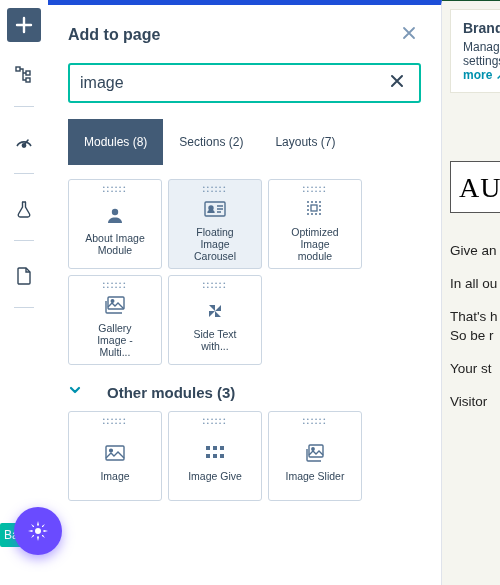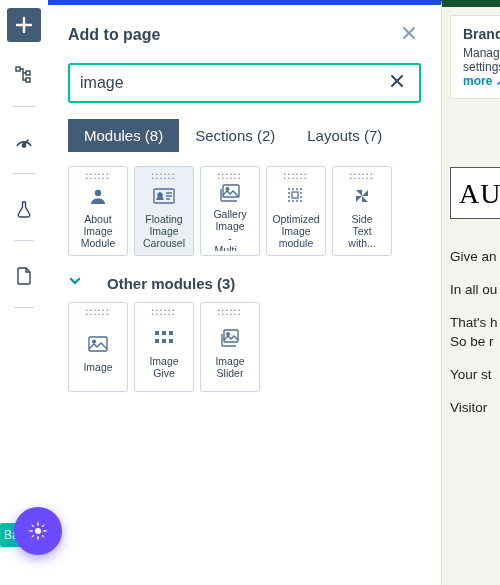--- a/index.html
+++ b/index.html
@@ -17,40 +17,40 @@
   .panel { flex: 1; border-top: 5px solid #1d4ed8; border-right: 1px solid #dfe3eb; padding: 16px 20px 0 20px; position: relative; min-width: 0; }
   .panel-header { display: flex; align-items: center; justify-content: space-between; margin-bottom: 14px; }
   .panel-title { font-size: 16px; font-weight: 600; color: #33475b; }
   .close-icon { color: #7c98b6; cursor: pointer; padding: 4px; }
 
   .search-wrap { border: 2px solid #00bda5; border-radius: 3px; display: flex; align-items: center; padding: 8px 10px; margin-bottom: 16px; }
   .search-input { border: none; outline: none; flex: 1; font-size: 16px; color: #33475b; background: transparent; }
   .search-clear { color: #33475b; cursor: pointer; padding: 0 4px; }
 
   .tabs { display: flex; gap: 0; margin-bottom: 14px; }
-  .tab { padding: 8px 16px; font-size: 15px; color: #33475b; cursor: pointer; white-space: nowrap; }
+  .tab { padding: 16px 16px; font-size: 12px; color: #33475b; cursor: pointer; white-space: nowrap; }
   .tab.active { background: #425b76; color: #fff; }
 
   .grid { display: flex; flex-wrap: wrap; gap: 6px; margin-bottom: 18px; }
   .module-card {
-    width: 60px; height: 90px; border: 1px solid #cbd6e2; border-radius: 3px;
+    width: 94px; height: 90px; border: 1px solid #cbd6e2; border-radius: 3px;
     display: flex; flex-direction: column; align-items: center; justify-content: center;
     padding: 4px 14px; cursor: grab; position: relative; background: #fff;
   }
   .module-card.selected { background: #eaf0f6; }
   .grab-dots { color: #7c98b6; font-size: 6px; letter-spacing: 2px; line-height: 4px; text-align: center; position:absolute; top:5px; }
   .module-icon { color: #516f90; margin: 10px 0 4px; height:26px; display:flex; align-items:center; justify-content:center; }
   .module-label { font-size: 10.5px; color: #33475b; text-align: center; line-height: 1.15; padding: 0 2px; overflow:hidden; }
 
   .section-header { display: flex; align-items: center; gap: 25px; margin-bottom: 10px; cursor:pointer; }
   .section-chevron { color: #0091ae; }
   .section-title { font-size: 15px; font-weight: 600; color: #33475b; }
 
   
-  .right { width: 58px; background: #f5f5ef; border-top: 7px solid #14532d; padding: 14px 0 0 10px; overflow: hidden; position:relative; }
+  .right { width: 58px; background: #f5f5ef; border-top: 1px solid #14532d; padding: 14px 0 0 10px; overflow: hidden; position:relative; }
   .brand-card { background:#fff; position:absolute; left:8px; top:8px; right:-40px; border:1px solid #e5e5d9; padding:10px 12px; font-size:12px; color:#33475b; }
   .brand-title { font-weight:700; font-size:14px; margin-bottom:4px; }
   .brand-link { color:#0091ae; font-weight:600; }
   .right-body { position:absolute; left:8px; right:-60px; top:160px; }
   .au-box { background:#fff; border:1px solid #555; padding:10px 8px 8px; margin-bottom:30px; }
   .au-text { font-family: "Times New Roman", serif; font-size:28px; font-weight:400; letter-spacing:1px; color:#000; }
   .body-line { font-size:13.5px; color:#222; margin-bottom:18px; white-space:nowrap; }
 
   
   .fab { position:absolute; left:14px; bottom:30px; width:48px; height:48px; border-radius:50%; background:#6a4bff; display:flex; align-items:center; justify-content:center; box-shadow:0 4px 12px rgba(106,75,255,.5); cursor:pointer; }
@@ -139,32 +139,20 @@
         <div class="grab-dots">••••••<br>••••••</div>
         <div class="module-icon">
           <svg width="22" height="16" viewBox="0 0 22 16" fill="none" stroke="#516f90" stroke-width="1.4">
               <rect x="1" y="1" width="20" height="14" rx="1"></rect>
               <circle cx="7" cy="7" r="2" fill="#516f90"></circle>
               <path d="M4 12c0-1.5 1.5-2.5 3-2.5s3 1 3 2.5" fill="#516f90"></path>
               <path d="M13 5h6M13 8h6M13 11h4"></path>
             </svg>
         </div>
         <div class="module-label">Floating Image Carousel</div>
-      </div>
-      <div class="module-card">
-        <div class="grab-dots">••••••<br>••••••</div>
-        <div class="module-icon">
-          <svg width="22" height="18" viewBox="0 0 22 18" fill="none" stroke="#516f90" stroke-width="1.4">
-              <rect x="4" y="1" width="16" height="12" rx="1"></rect>
-              <circle cx="8.5" cy="5" r="1.3" fill="#516f90"></circle>
-              <path d="M4 11l4-4 3 3 3-3 6 6"></path>
-              <path d="M2 5v11a1 1 0 0 0 1 1h15"></path>
-            </svg>
-        </div>
-        <div class="module-label">Gallery Image - Multi...</div>
       </div>
       <div class="module-card">
         <div class="grab-dots">••••••<br>••••••</div>
         <div class="module-icon">
           <svg width="18" height="18" viewBox="0 0 18 18" fill="#516f90">
               <circle cx="2" cy="2" r="1"></circle>
               <circle cx="6" cy="2" r="1"></circle>
               <circle cx="10" cy="2" r="1"></circle>
               <circle cx="14" cy="2" r="1"></circle>
               <circle cx="2" cy="6" r="1"></circle>
@@ -176,20 +164,32 @@
               <circle cx="10" cy="14" r="1"></circle>
               <circle cx="14" cy="14" r="1"></circle>
               <rect x="5" y="5" width="6" height="6" fill="none" stroke="#516f90" stroke-width="1.3"></rect>
             </svg>
         </div>
         <div class="module-label">Optimized Image module</div>
       </div>
       <div class="module-card">
         <div class="grab-dots">••••••<br>••••••</div>
         <div class="module-icon">
+          <svg width="22" height="18" viewBox="0 0 22 18" fill="none" stroke="#516f90" stroke-width="1.4">
+              <rect x="4" y="1" width="16" height="12" rx="1"></rect>
+              <circle cx="8.5" cy="5" r="1.3" fill="#516f90"></circle>
+              <path d="M4 11l4-4 3 3 3-3 6 6"></path>
+              <path d="M2 5v11a1 1 0 0 0 1 1h15"></path>
+            </svg>
+        </div>
+        <div class="module-label">Gallery Image - Multi...</div>
+      </div>
+      <div class="module-card">
+        <div class="grab-dots">••••••<br>••••••</div>
+        <div class="module-icon">
           <svg width="18" height="18" viewBox="0 0 18 18" fill="#516f90">
               <path d="M9 9L3 3h6zM9 9l6-6v6zM9 9l6 6H9zM9 9l-6 6V9z"></path>
             </svg>
         </div>
         <div class="module-label">Side Text with...</div>
       </div>
     </div>
 
     <div class="section-header">
       <span class="section-chevron">

